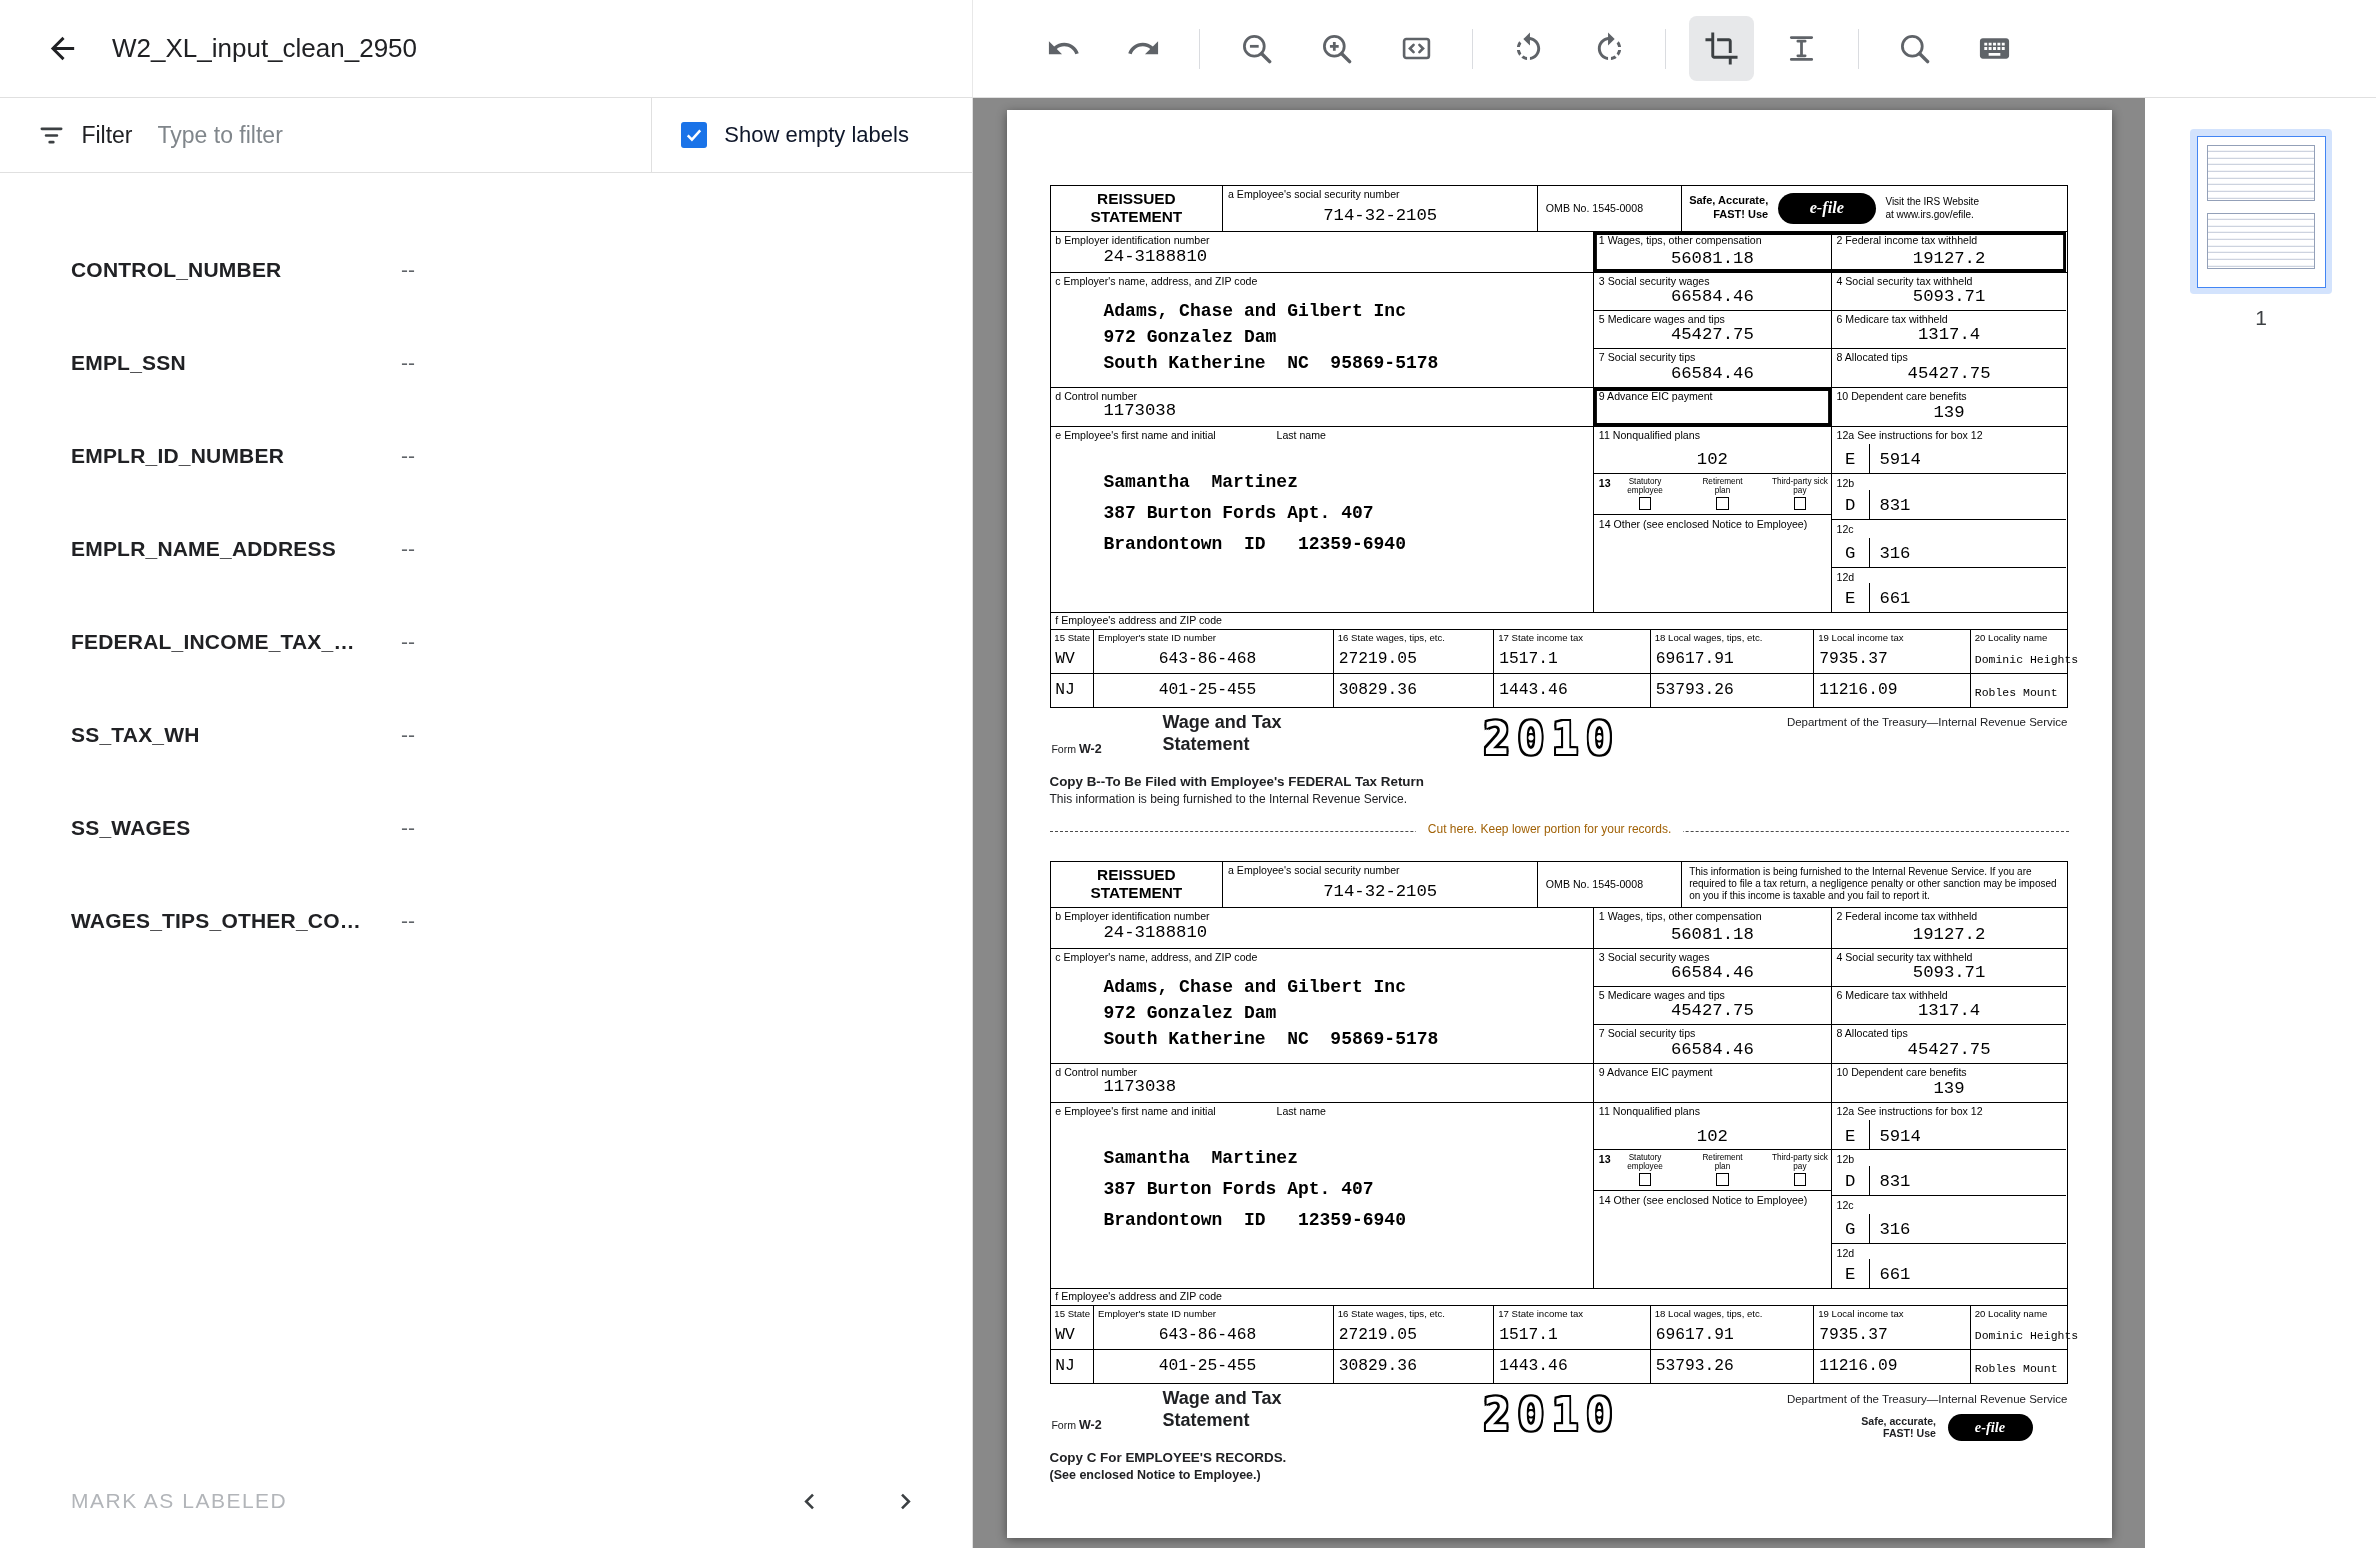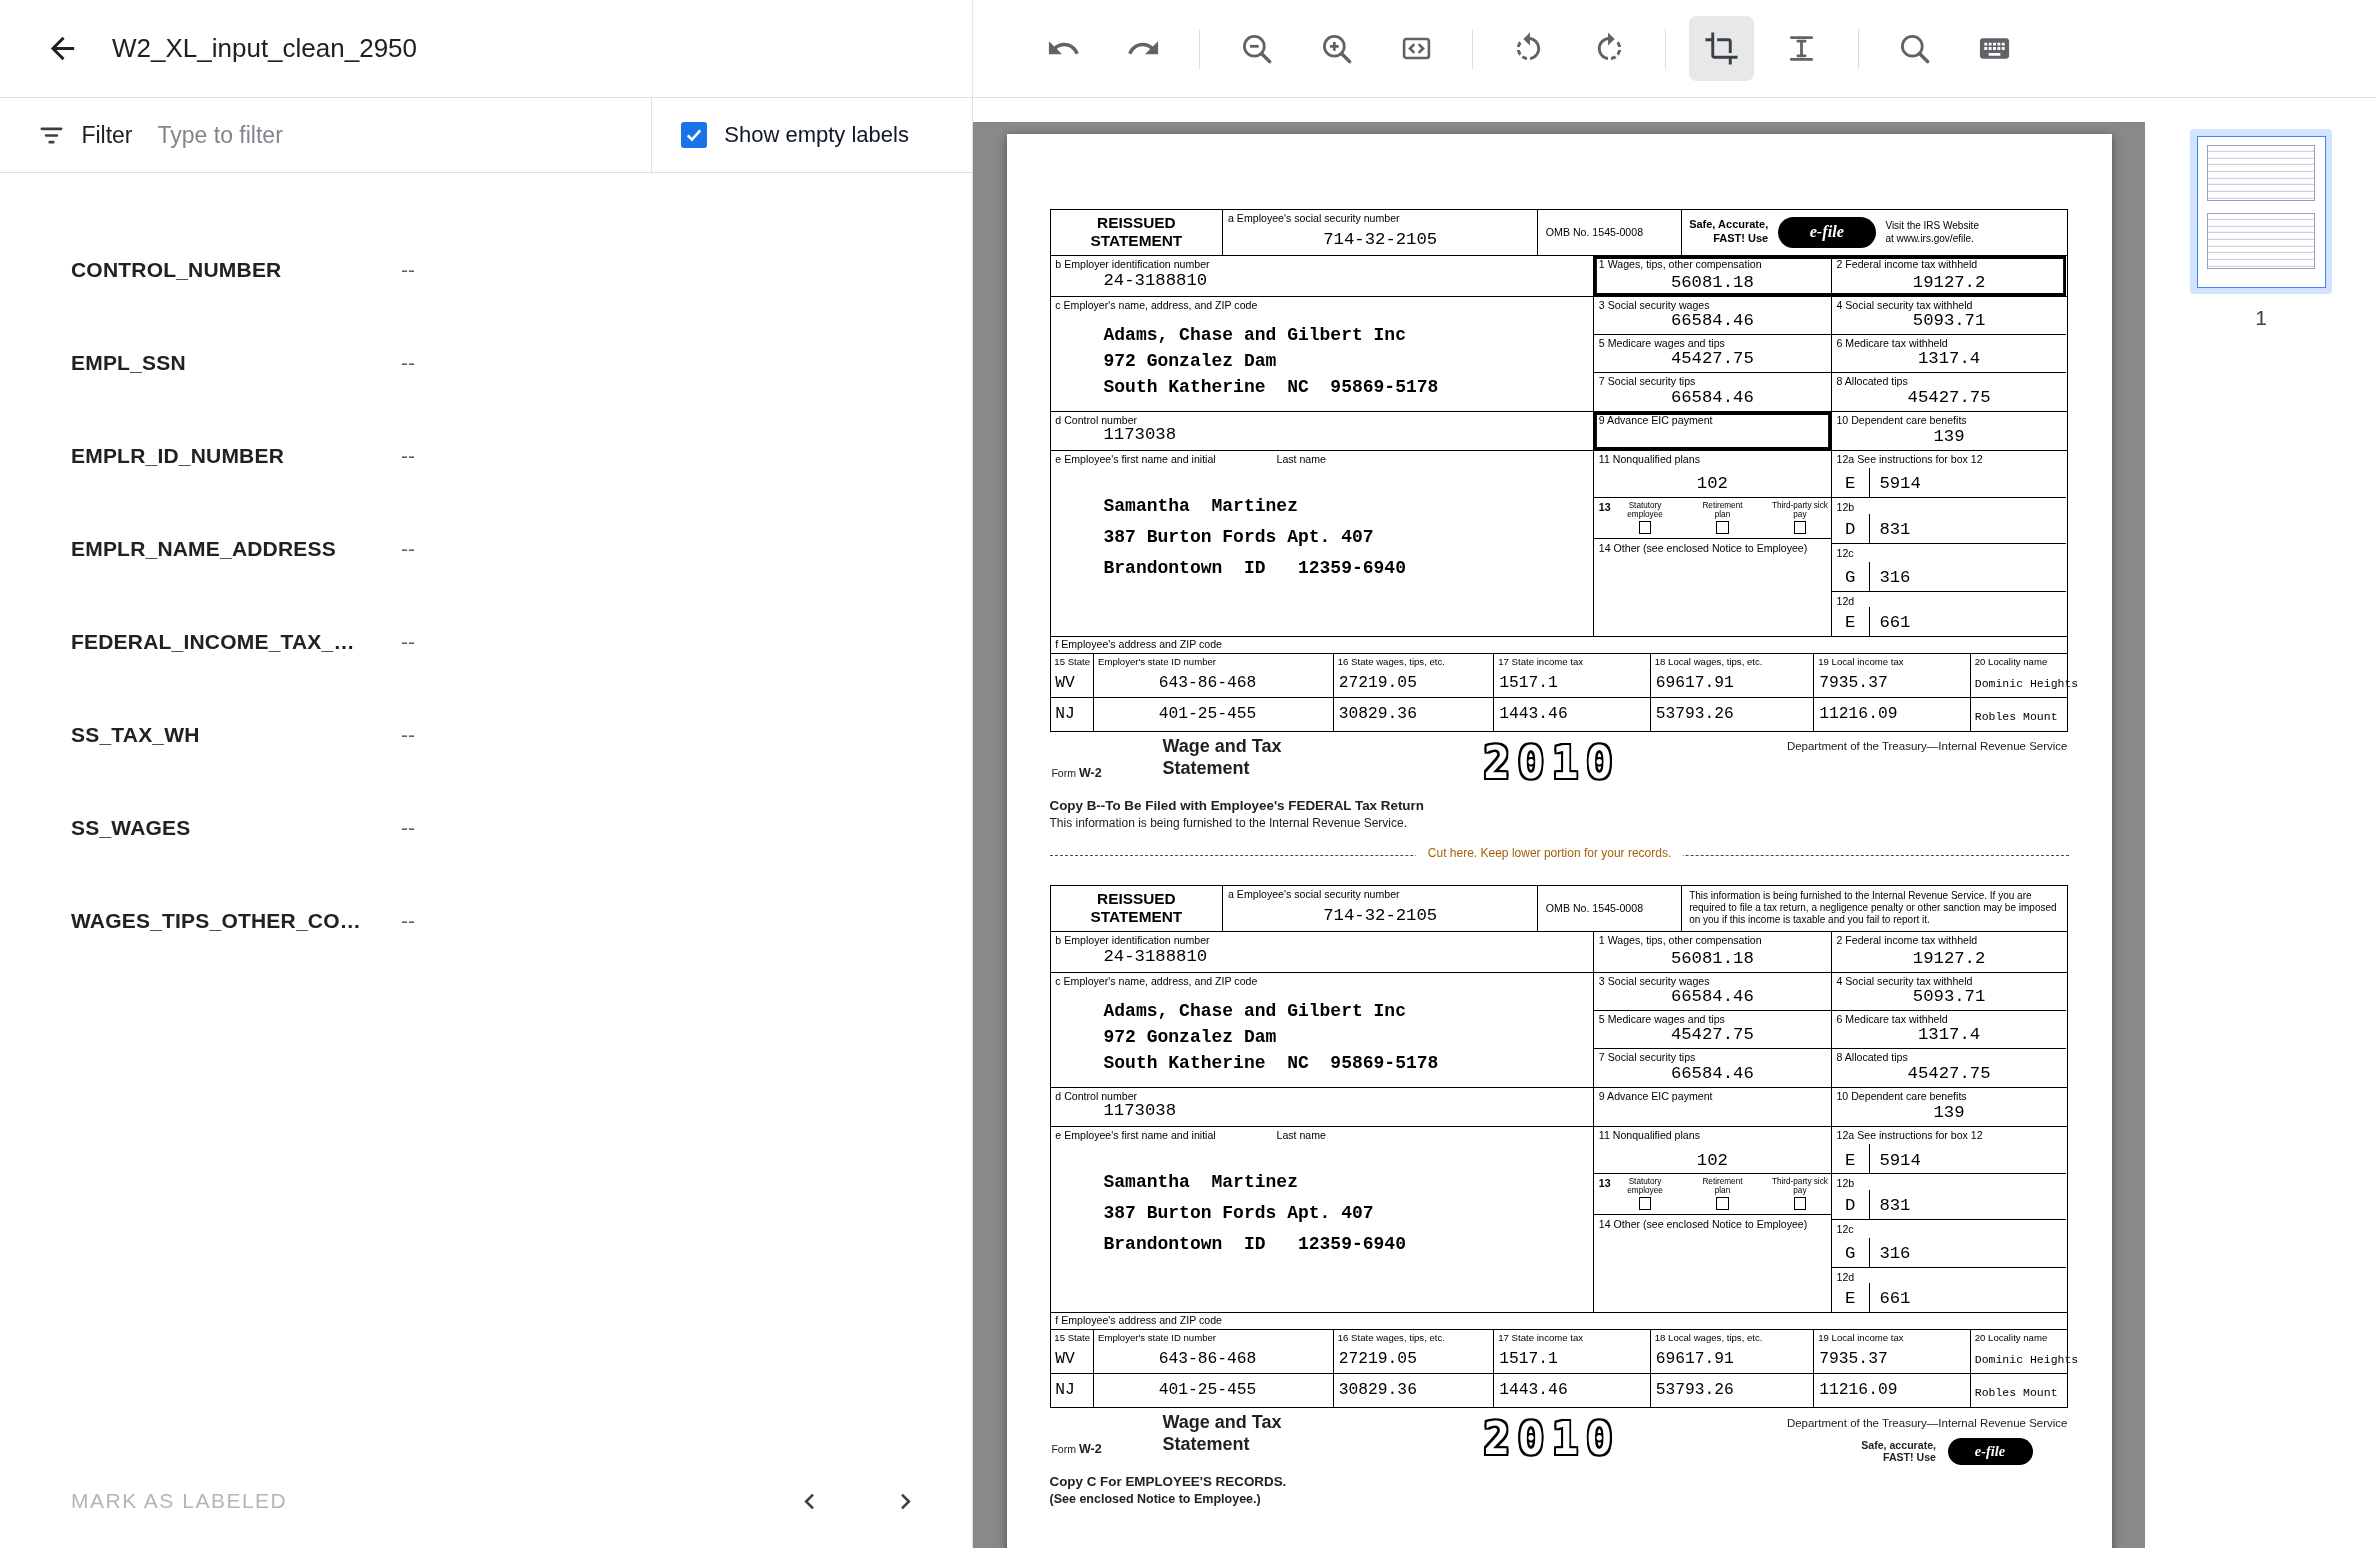--- a/index.html
+++ b/index.html
@@ -39,21 +39,21 @@
   .label-name { width:330px; font-size:21px; font-weight:700; color:#202124; letter-spacing:0.2px; white-space:nowrap; overflow:hidden; }
   .label-value { font-size:21px; color:#5f6368; }
 
   .bottom-bar { height:96px; flex-shrink:0; display:flex; align-items:center; padding:0 46px 0 71px; }
   .mark-labeled { background:none; border:none; font-size:21px; font-weight:500; letter-spacing:1.5px; color:#b2b5b9; cursor:pointer; font-family:"Liberation Sans",sans-serif; }
   .pager { margin-left:auto; display:flex; gap:54px; }
   .pager button { background:none; border:none; cursor:pointer; width:42px; height:42px; display:flex; align-items:center; justify-content:center; }
   .pager svg { width:31px; height:31px; }
 
   
-  .viewer { flex:1; background:#898989; display:flex; justify-content:center; overflow:hidden;margin-top:24px; }
+  .viewer { flex:1; background:#898989; display:flex; justify-content:center; overflow:hidden; }
   .page { width:1105px; height:1428px; background:#fff; margin-top:11.5px; box-shadow:0 1.9px 9.6px rgba(0,0,0,.45); padding:75px 43px 0 43px; flex-shrink:0; }
 
   .cut-line { margin:25px 0 29px 0; border-top:1.9px dashed #4a4a4a; position:relative; height:0; }
   .cut-line span { position:absolute; top:-9.6px; left:36%; background:#fff; padding:0 11.5px; font-size:12px; color:#a16207; white-space:nowrap; }
 
   
   .w2-form { width:1018px; border:1.9px solid #000; color:#000; background:#fff; }
   .w2row { display:flex; border-bottom:1px solid #000; position:relative; }
   .r1{height:46px} .r2{height:41px} .r3{height:115px} .r4{height:39px} .r5{height:186px} .r6{height:17.3px} .r7{height:44px} .r8{height:33px; border-bottom:none;}
   .cell { position:relative; }

